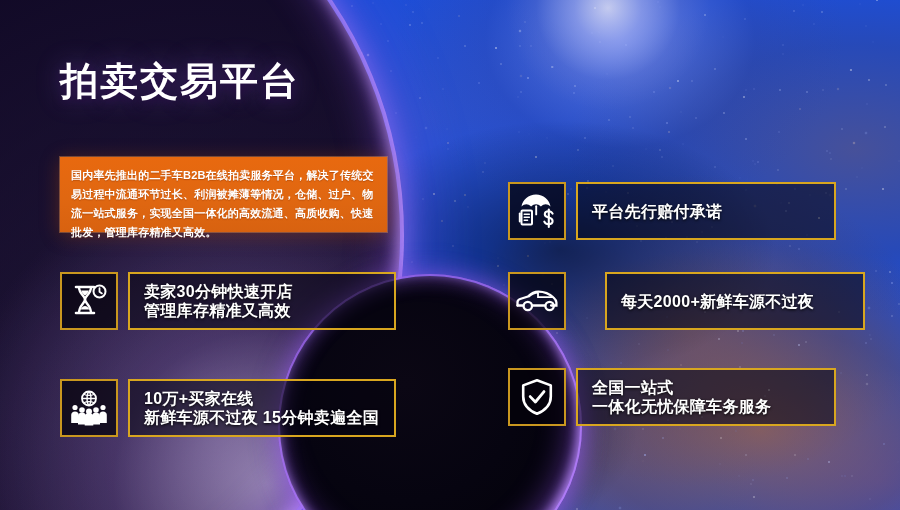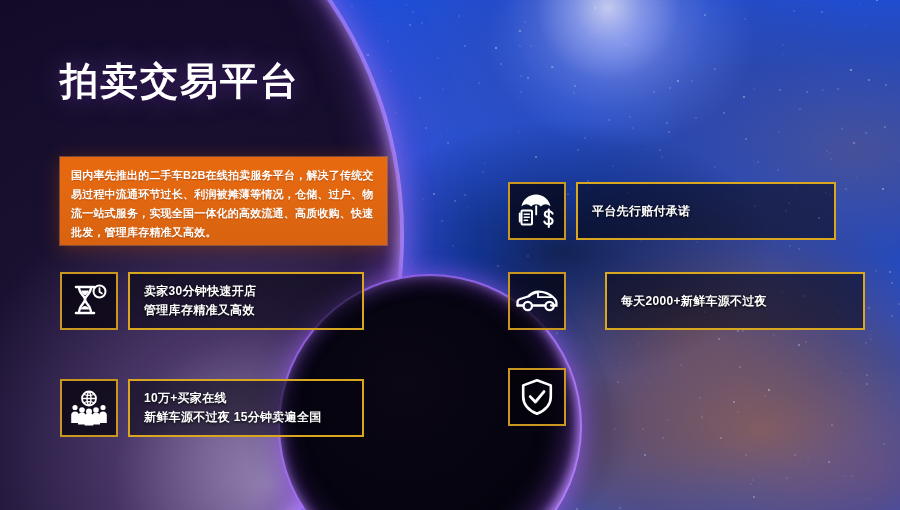--- a/index.html
+++ b/index.html
@@ -91,21 +91,21 @@
   .title{
     position:absolute;left:60px;top:56px;
     font-size:38px;font-weight:bold;color:#ffffff;
     letter-spacing:2px;
     text-shadow:0 2px 10px rgba(40,10,70,.9), 0 0 26px rgba(150,110,230,.45);
   }
 
   
   .intro{
     position:absolute;left:60px;top:157px;
-    width:327px;height:88px;
+    width:327px;height:75px;
     background:linear-gradient(180deg,#e8690f 0%, #e06711 55%, #d86210 100%);
     box-shadow:0 0 0 1px rgba(255,170,90,.35), 0 3px 18px rgba(200,80,10,.35);
     box-sizing:border-box;
     padding:9px 11px 0 11px;
   }
   .intro p{
     margin:0;color:#fff;font-size:11px;line-height:19px;font-weight:bold;
     letter-spacing:.2px;
     text-shadow:0 1px 1px rgba(120,40,0,.4);
   }
@@ -121,27 +121,27 @@
   }
   .feat-body{
     margin-left:10px;
     border:2px solid #d8a61f;
     background:rgba(6,3,14,.55);
     box-sizing:border-box;
     display:flex;flex-direction:column;justify-content:center;
     padding-left:14px;
   }
   .feat-body .l1,.feat-body .l2{
-    color:#fff;font-size:12px;font-weight:bold;line-height:19px;
+    color:#fff;font-size:16px;font-weight:bold;line-height:19px;
     letter-spacing:.3px;
     text-shadow:0 1px 3px rgba(0,0,0,.95);
     white-space:nowrap;
   }
 
-  .feat.left .feat-body{width:236px;height:58px;}
+  .feat.left .feat-body{width:268px;height:58px;}
   .feat.right .feat-body{width:260px;height:58px;}
 
   #feat-l1{left:60px;top:272px;}
   #feat-l2{left:60px;top:379px;}
   #feat-r1{left:508px;top:182px;}
   #feat-r2{left:508px;top:272px;gap:29px;}
   #feat-r3{left:508px;top:368px;}
 
   .feat-icon svg{display:block;}
 </style>
@@ -243,15 +243,19 @@
     </div>
   </div>
 
   <div class="feat right" id="feat-r3">
     <div class="feat-icon">
       <svg width="34" height="38" viewBox="0 0 34 38" fill="none">
         <path d="M17 2.2 3.2 7.4v11.1c0 7.6 5.6 13.9 13.8 17.3 8.2-3.4 13.8-9.7 13.8-17.3V7.4z" stroke="#fff" stroke-width="2.6" stroke-linejoin="round" fill="none"></path>
         <path d="M10.2 18.6 15.4 24 24 13.6" stroke="#fff" stroke-width="2.8" stroke-linecap="round" stroke-linejoin="round" fill="none"></path>
       </svg>
     </div>
+    <div class="feat-body">
+      <div class="l1">全国一站式</div>
+      <div class="l2">一体化无忧保障车务服务</div>
+    </div>
   </div>
 
 </div>
 
 </body></html>

